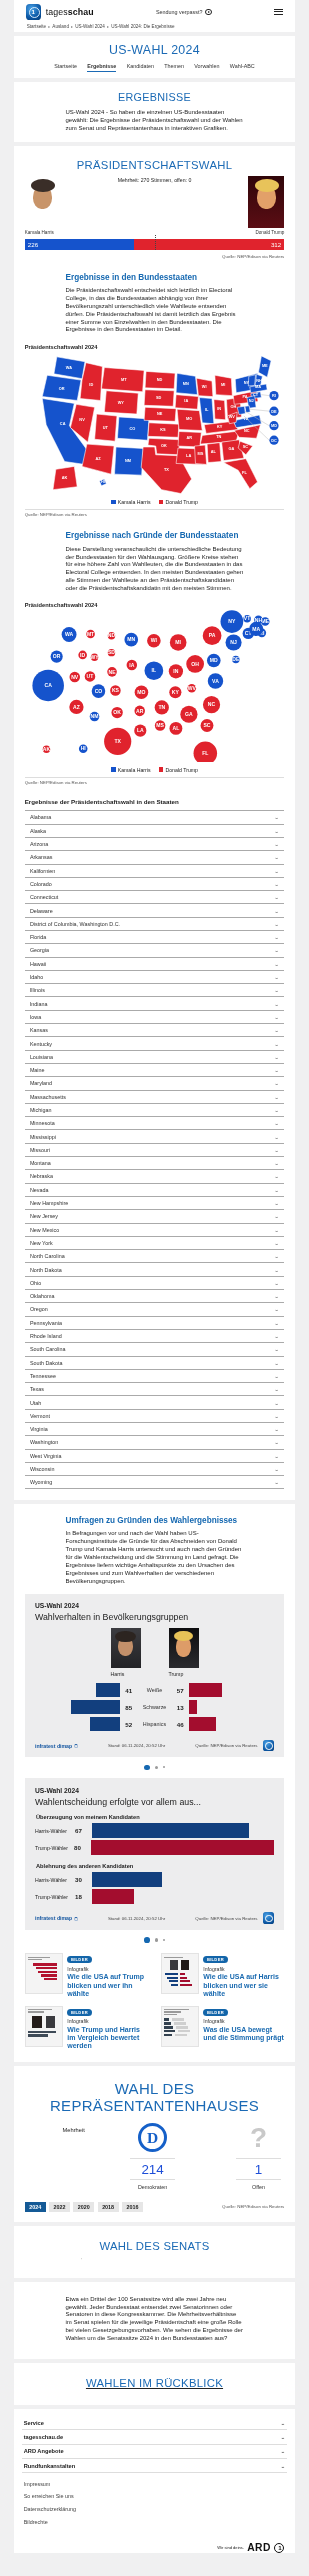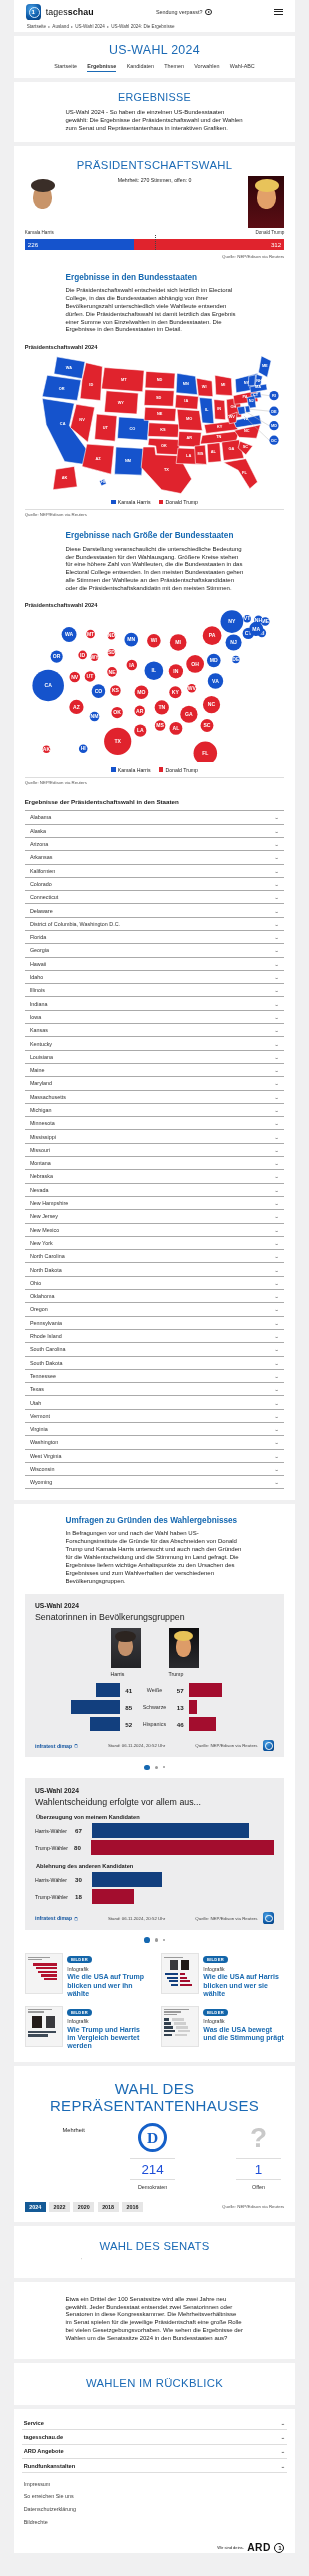--- a/index.html
+++ b/index.html
@@ -310,21 +310,21 @@
       </svg>
   </div>
   <div class="legend">
     <span><span class="sq" id="lg1a" style="background: rgb(21, 83, 204);"></span><span>Kamala Harris</span></span>
     <span><span class="sq" id="lg1b" style="background: rgb(224, 35, 45);"></span><span>Donald Trump</span></span>
   </div>
   <div class="hrline"></div>
   <div class="src">Quelle: NEP/Edison via Reuters</div>
 
   <div class="col" style="margin-top:14.4px;">
-    <h3 class="sect">Ergebnisse nach Größe der Bundesstaaten</h3>
+    <h3 class="sect">Ergebnisse nach Gründe der Bundesstaaten</h3>
     <p class="body">Diese Darstellung veranschaulicht die unterschiedliche Bedeutung der Bundesstaaten für den Wahlausgang. Größere Kreise stehen für eine höhere Zahl von Wahlleuten, die die Bundesstaaten in das Electoral College entsenden. In den meisten Bundesstaaten gehen alle Stimmen der Wahlleute an den Präsidentschaftskandidaten oder die Präsidentschaftskandidatin mit den meisten Stimmen.</p>
   </div>
 
   <div class="chart-label">Präsidentschaftswahl 2024</div>
   <div style="text-align:center;">
     <svg id="bubbles" width="260" height="152" viewBox="35 48 460 268">
         <circle cx="113" cy="91" r="13.163586137523467" fill="#1553cc"></circle>
         <text x="113" y="94" font-size="9" font-weight="bold" fill="#fff" text-anchor="middle">WA</text>
         <circle cx="151" cy="90" r="7.6" fill="#e0232d"></circle>
         <text x="151" y="93" font-size="9" font-weight="bold" fill="#fff" text-anchor="middle">MT</text>
@@ -643,21 +643,21 @@
 </div>
 
 <div class="card" style="padding:12.4px 10.3px 11.3px 10.3px;">
   <div class="col">
     <h3 class="sect">Umfragen zu Gründen des Wahlergebnisses</h3>
     <p class="body">In Befragungen vor und nach der Wahl haben US-Forschungsinstitute die Gründe für das Abschneiden von Donald Trump und Kamala Harris untersucht und auch nach den Gründen für die Wahlentscheidung und die Stimmung im Land gefragt. Die Ergebnisse liefern wichtige Anhaltspunkte zu den Ursachen des Ergebnisses und zum Wahlverhalten der verschiedenen Bevölkerungsgruppen.</p>
   </div>
 
   <div class="infobox">
     <div class="kicker">US-Wahl 2024</div>
-    <div class="ititle">Senatorinnen in Bevölkerungsgruppen</div>
+    <div class="ititle">Wahlverhalten in Bevölkerungsgruppen</div>
     <div class="iphoto-row">
       <div class="iphoto-col">
           <div class="iphoto h"></div>
           <div class="iname">Harris</div>
         </div>
       <div class="iphoto-col">
           <div class="iphoto t"></div>
           <div class="iname">Trump</div>
         </div>
     </div>
@@ -885,21 +885,21 @@
   <div class="big-title" style="font-size:11.3px;">WAHL DES SENATS</div>
   <div style="font-size:4.6px;color:#999;margin:5.2px 0 0 56px;">'</div>
 </div>
 
 <div class="card" style="padding:13.4px 10.3px 15.5px 10.3px;">
   <div class="col">
     <p class="body">Etwa ein Drittel der 100 Senatssitze wird alle zwei Jahre neu gewählt. Jeder Bundesstaat entsendet zwei Senatorinnen oder Senatoren in diese Kongresskammer. Die Mehrheitsverhältnisse im Senat spielen für die jeweilige Präsidentschaft eine große Rolle bei vielen Gesetzgebungsvorhaben. Wie sehen die Ergebnisse der Wahlen um die Senatssitze 2024 in den Bundesstaaten aus?</p>
   </div>
 </div>
 
-<div class="card" style="padding:14.4px 10.3px 15.5px 10.3px;">
+<div class="card" style="padding:14.4px 10.3px 15.5px 10.3px;text-decoration:underline;">
   <div class="big-title" style="font-size:11.3px;">WAHLEN IM RÜCKBLICK</div>
 </div>
 
 <div class="card" style="padding:7.2px 7.2px 0 7.2px; margin-bottom:0;">
   <div class="f-acc" id="f-acc">
       <div class="acc-row">
         <span>Service</span>
         <span class="chev">⌄</span>
       </div>
       <div class="acc-row">

